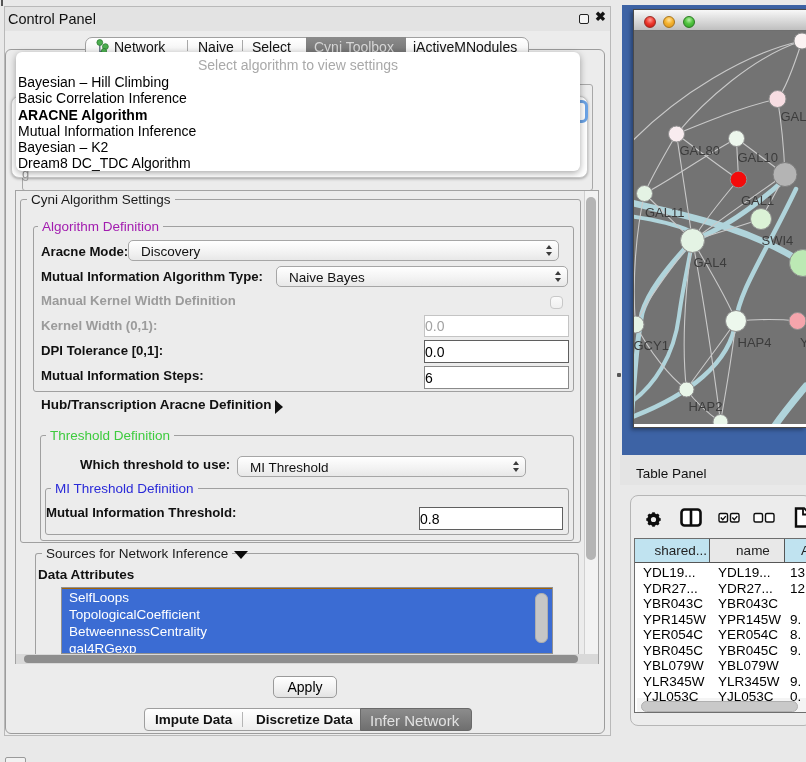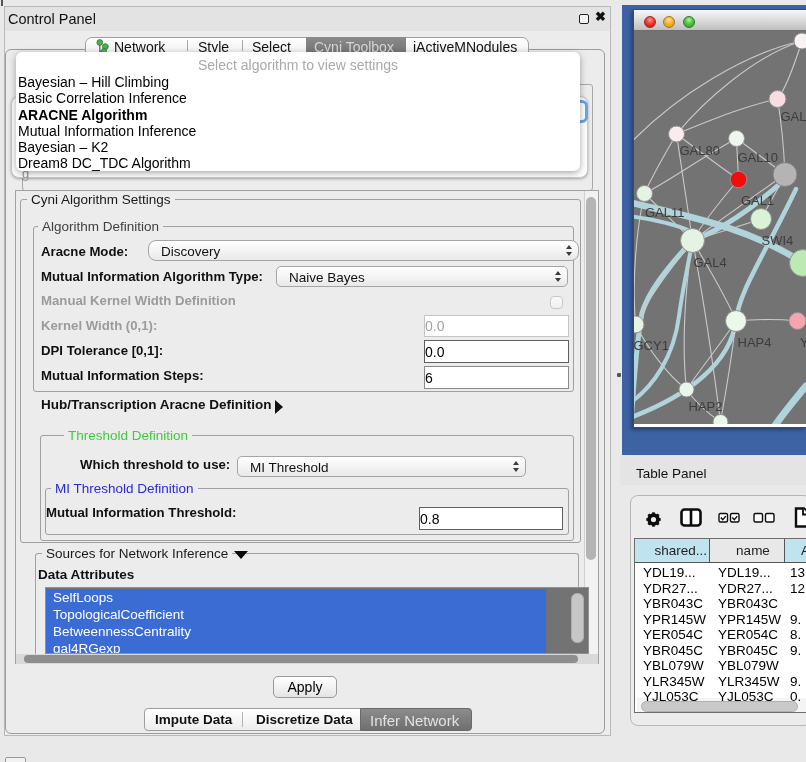--- a/index.html
+++ b/index.html
@@ -35,21 +35,21 @@
 <div class="abs" style="left:306px;top:37px;width:100px;height:17px;background:linear-gradient(#8b8b8b,#747474);"></div>
 <div class="abs" style="left:187px;top:40px;width:1px;height:11px;background:#a8a8a8;"></div>
 <div class="abs" style="left:242px;top:40px;width:1px;height:11px;background:#a8a8a8;"></div>
 <svg class="abs" style="left:95px;top:38px;" width="15" height="15">
 <path d="M99.8,44 L99.8,51.5 L104,51.5" transform="translate(-95,-38)" stroke="#5a6b7a" stroke-width="1.3" fill="none"></path>
 <circle cx="4.8" cy="4.5" r="2.9" fill="#4caf50" stroke="#2e7d32" stroke-width="0.8"></circle>
 <circle cx="10.4" cy="8.6" r="2.9" fill="#4caf50" stroke="#2e7d32" stroke-width="0.8"></circle>
 <circle cx="9" cy="13" r="2.6" fill="#4caf50" stroke="#2e7d32" stroke-width="0.8"></circle>
 </svg>
 <div class="abs" style="left:114px;top:38.5px;font-size:14px;color:#111;">Network</div>
-<div class="abs" style="left:198px;top:38.5px;font-size:14px;color:#111;">Style</div>
+<div class="abs" style="left:198px;top:38.5px;font-size:14px;color:#111;">Naive</div>
 <div class="abs" style="left:252px;top:38.5px;font-size:14px;color:#111;">Select</div>
 <div class="abs" style="left:314px;top:38.5px;font-size:14px;color:#d6d6d6;">Cyni Toolbox</div>
 <div class="abs" style="left:413px;top:38.5px;font-size:14px;color:#111;">jActiveMNodules</div>
 
 <div class="abs" style="left:22px;top:84px;width:571px;height:107px;border:1px solid #a8a8a8;border-radius:3px;box-sizing:border-box;"></div>
 <div class="abs" style="left:11px;top:96px;width:577px;height:82px;background:#fff;border:1px solid #c9c9c9;border-radius:8px;box-shadow:0 1px 3px rgba(0,0,0,0.3);box-sizing:border-box;"></div>
 <div class="abs" style="left:30px;top:100px;width:558px;height:23px;border:3px solid #6ba3e5;border-radius:6px;background:#fff;box-sizing:border-box;"></div>
 
 <div class="abs" style="left:22px;top:166px;font-size:13px;color:#9a9a9a;">g</div>
 
@@ -59,24 +59,24 @@
 
 <div class="abs" style="left:15px;top:190px;width:584px;height:474px;border:1px solid #a2a2a2;background:#ececec;box-sizing:border-box;"></div>
 
 <div class="abs" style="left:584px;top:191px;width:14px;height:472px;background:#f2f2f2;border-left:1px solid #d0d0d0;box-sizing:border-box;"></div>
 <div class="abs" style="left:586px;top:197px;width:10px;height:363px;background:#b4b4b4;border-radius:5px;"></div>
 
 <div class="abs grp" style="left:20px;top:199px;width:559px;height:342px;"></div>
 <div class="grplbl" style="left:27px;top:193px;color:#1a1a1a;">Cyni Algorithm Settings</div>
 
 <div class="abs grp" style="left:33px;top:226px;width:539px;height:164px;"></div>
-<div class="grplbl" style="left:38px;top:220px;color:#404040;">Algorithm Definition</div>
+<div class="grplbl" style="left:38px;top:220px;color:#a21caf;">Algorithm Definition</div>
 
 <div class="lbl" style="left:41px;top:245px;">Aracne Mode:</div>
-<div class="combo" style="left:148px;top:240px;width:429px;height:19px;border-radius:8px;">
+<div class="combo" style="left:128px;top:240px;width:429px;height:19px;">
     <span class="ct">Discovery</span>
     <span class="spin" style="right:6px;top:3.5px;"></span>
   </div>
 <div class="lbl" style="left:41px;top:270px;">Mutual Information Algorithm Type:</div>
 <div class="combo" style="left:276px;top:266px;width:290px;height:19px;">
     <span class="ct">Naive Bayes</span>
     <span class="spin" style="right:6px;top:3.5px;"></span>
   </div>
 <div class="lbl" style="left:41px;top:294px;color:#9b9b9b;">Manual Kernel Width Definition</div>
 <div class="abs" style="left:550px;top:296px;width:11px;height:11px;border:1.5px solid #c8c8c8;border-radius:4px;background:linear-gradient(#fafafa,#efefef);"></div>
@@ -84,38 +84,38 @@
 <div class="fld" style="left:424px;top:315px;width:145px;height:22px;border:1px solid #c4c4c4;color:#a2a2a2;line-height:21px;">0.0</div>
 <div class="lbl" style="left:41px;top:344px;">DPI Tolerance [0,1]:</div>
 <div class="fld" style="left:424px;top:340px;width:145px;height:23px;border:1px solid #5f5f5f;color:#000;line-height:22px;">0.0</div>
 <div class="lbl" style="left:41px;top:369px;">Mutual Information Steps:</div>
 <div class="fld" style="left:424px;top:366px;width:145px;height:23px;border:1px solid #8a8a8a;color:#000;line-height:22px;">6</div>
 
 <div class="lbl" style="left:41px;top:398px;font-size:13.5px;">Hub/Transcription Aracne Definition</div>
 <div class="abs" style="left:275px;top:400px;width:0;height:0;border-top:7px solid transparent;border-bottom:7px solid transparent;border-left:8px solid #111;"></div>
 
 <div class="abs grp" style="left:40px;top:435px;width:532px;height:104px;"></div>
-<div class="grplbl" style="left:46px;top:429px;color:#3ecb3e;margin-left:18px;">Threshold Definition</div>
+<div class="grplbl" style="left:46px;top:429px;color:#3ecb3e;">Threshold Definition</div>
 <div class="lbl" style="left:80px;top:458px;">Which threshold to use:</div>
 <div class="combo" style="left:237px;top:456px;width:287px;height:19px;">
     <span class="ct">MI Threshold</span>
     <span class="spin" style="right:6px;top:3.5px;"></span>
   </div>
 
 <div class="abs grp" style="left:45px;top:488px;width:522px;height:45px;"></div>
 <div class="grplbl" style="left:51px;top:482px;color:#2a2ad8;">MI Threshold Definition</div>
 <div class="lbl" style="left:46px;top:506px;">Mutual Information Threshold:</div>
 <div class="fld" style="left:419px;top:507px;width:144px;height:23px;border:1px solid #5f5f5f;color:#000;line-height:22px;">0.8</div>
 
 <div class="abs" style="left:35px;top:553px;width:544px;height:110px;border:1px solid #a0a0a0;border-bottom:none;border-radius:3px 3px 0 0;box-sizing:border-box;"></div>
 <div class="grplbl" style="left:42px;top:547px;color:#1a1a1a;">Sources for Network Inference</div>
 <div class="abs" style="left:234px;top:550.5px;width:0;height:0;border-left:7.5px solid transparent;border-right:7.5px solid transparent;border-top:8px solid #0a0a0a;"></div>
 <div class="lbl" style="left:38px;top:568px;font-size:13.5px;">Data Attributes</div>
 
-<div class="abs" style="left:45px;top:587px;width:544px;height:67px;background:#737373;border:1px solid #919191;box-sizing:border-box;overflow:hidden;">
+<div class="abs" style="left:61px;top:587px;width:492px;height:67px;background:#a16207;border:1px solid #919191;box-sizing:border-box;overflow:hidden;">
   <div style="position:absolute;left:0;top:1px;width:500px;height:70px;background:#3b6cd3;color:#fff;font-size:13.5px;line-height:17px;padding-left:7px;box-sizing:border-box;">SelfLoops<br>TopologicalCoefficient<br>BetweennessCentrality<br>gal4RGexp</div>
   <div style="position:absolute;right:4px;top:5px;width:11px;height:48px;background:#c6c6c6;border:1px solid #aeaeae;border-radius:6px;"></div>
 </div>
 
 <div class="abs" style="left:16px;top:654px;width:582px;height:10px;background:#d9d9d9;"></div>
 <div class="abs" style="left:24px;top:655px;width:554px;height:8px;background:#8e8e8e;border-radius:4px;"></div>
 
 <div class="abs" style="left:273px;top:676px;width:64px;height:22px;background:linear-gradient(#ffffff,#f0f0f0 60%,#e3e3e3);border:1px solid #9a9a9a;border-radius:5px;box-sizing:border-box;text-align:center;font-size:14px;line-height:20px;color:#000;">Apply</div>
 
 <div class="abs" style="left:144px;top:708px;width:328px;height:23px;background:linear-gradient(#ffffff,#ededed);border:1px solid #9e9e9e;border-radius:4px;box-sizing:border-box;"></div>

